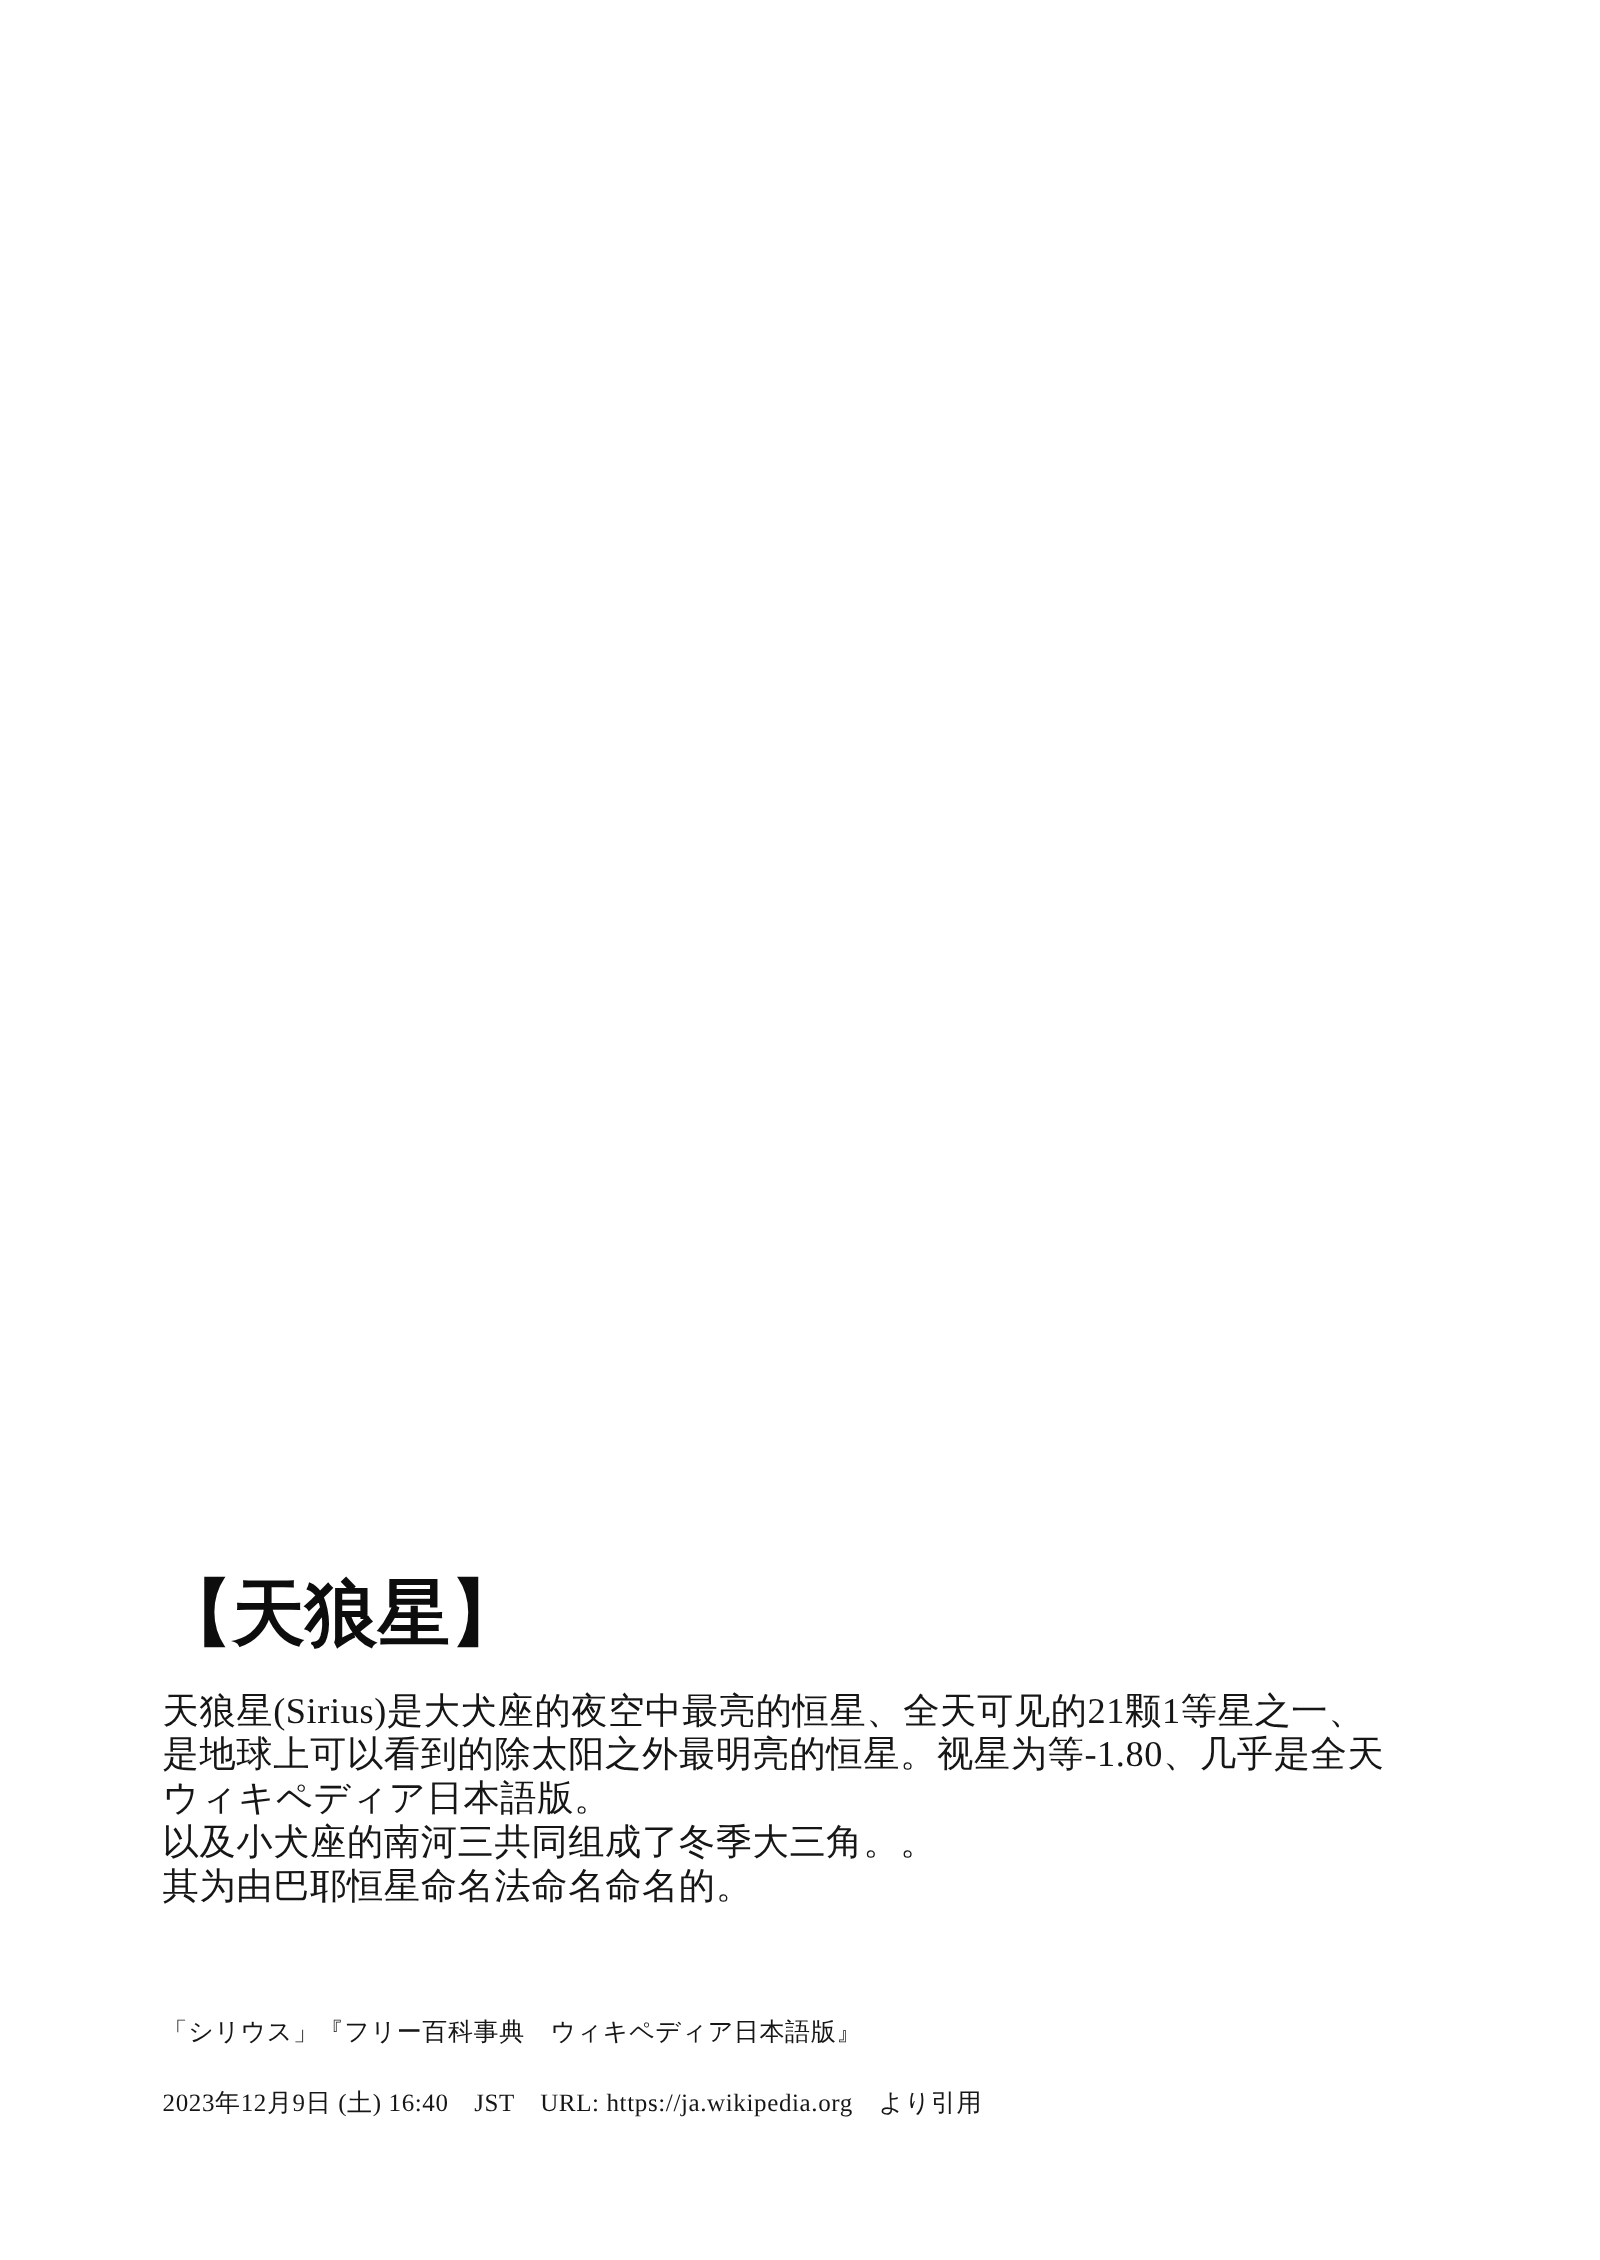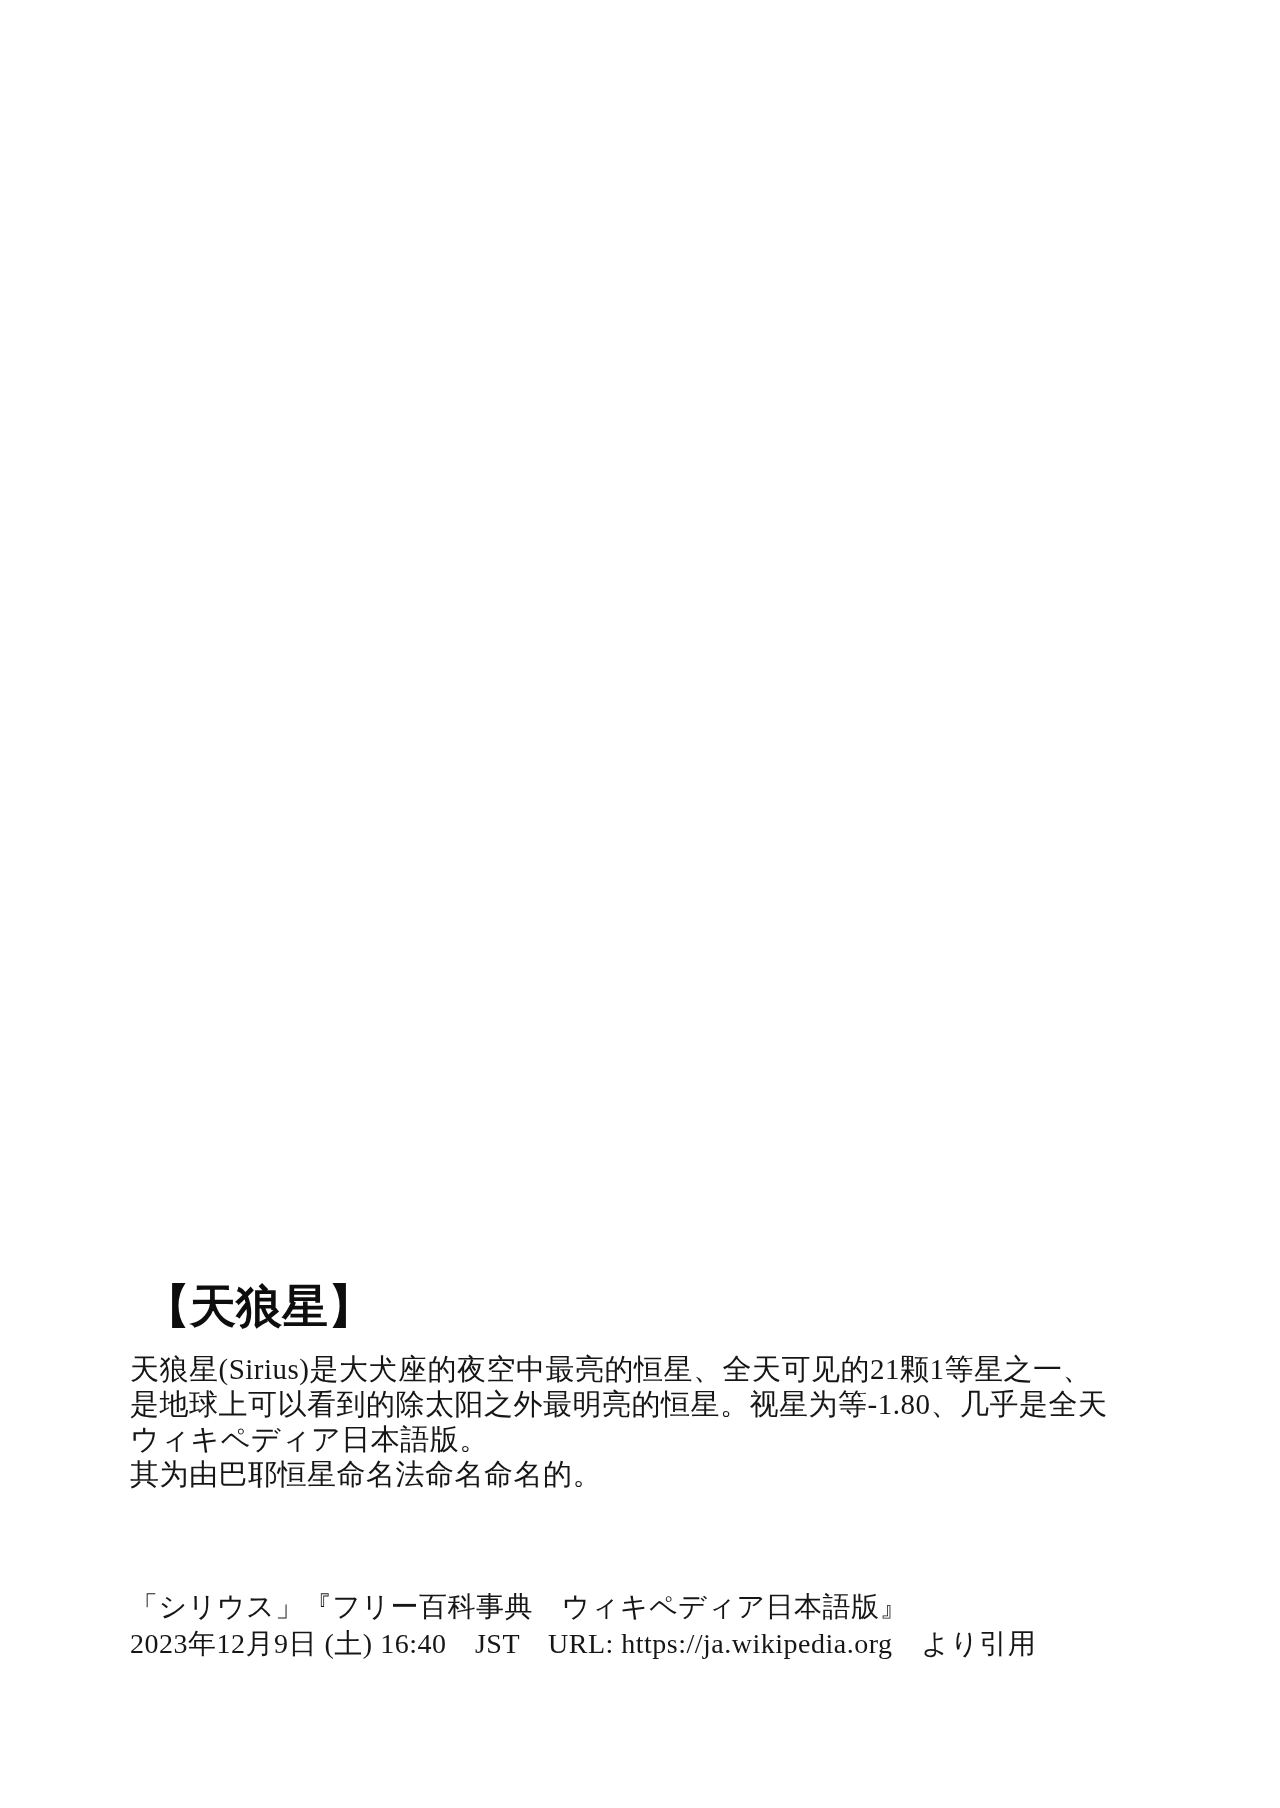--- a/index.html
+++ b/index.html
@@ -13,24 +13,24 @@
     height: 1808px;
     background: #ffffff;
     overflow: hidden;
     font-family: "Liberation Serif", "DejaVu Serif", serif;
     color: #161616;
   }
   .heading {
     position: absolute;
     left: 128px;
     top: 1262px;
-    margin: 16px;
-    font-family: Liberation Serif, serif;
+    margin: 0;
+    font-family: Liberation Sans, sans-serif;
     font-weight: 700;
-    font-size: 46px;
+    font-size: 58px;
     line-height: 58px;
     letter-spacing: 0px;
     color: #0d0d0d;
     white-space: nowrap;
   }
   .paragraph {
     position: absolute;
     left: 130px;
     top: 1352px;
     font-family: Liberation Serif, serif;
@@ -40,37 +40,39 @@
     line-height: 35px;
     letter-spacing: 0.5px;
     white-space: nowrap;
   }
   .citation {
     position: absolute;
     left: 130px;
     top: 1588px;
   }
   .citation .line {
-    font-size: 28px;
+    font-size: 20px;
     line-height: 37px;
     letter-spacing: 0.5px;
     white-space: nowrap;
+    margin-top: 20px;
   }
 </style>
 </head>
 <body>
 
 <div class="page">
 
   <h1 class="heading">【天狼星】</h1>
 
   <div class="paragraph">
     <div class="line">天狼星(Sirius)是大犬座的夜空中最亮的恒星、全天可见的21颗1等星之一、</div>
     <div class="line">是地球上可以看到的除太阳之外最明亮的恒星。视星为等-1.80、几乎是全天</div>
     <div class="line">ウィキペディア日本語版。</div>
+    <div class="line">以及小犬座的南河三共同组成了冬季大三角。。</div>
     <div class="line">其为由巴耶恒星命名法命名命名的。</div>
   </div>
 
   <div class="citation">
     <div class="line">「シリウス」『フリー百科事典　ウィキペディア日本語版』</div>
     <div class="line">2023年12月9日 (土) 16:40　JST　URL: https://ja.wikipedia.org　より引用</div>
   </div>
 
 </div>
 

